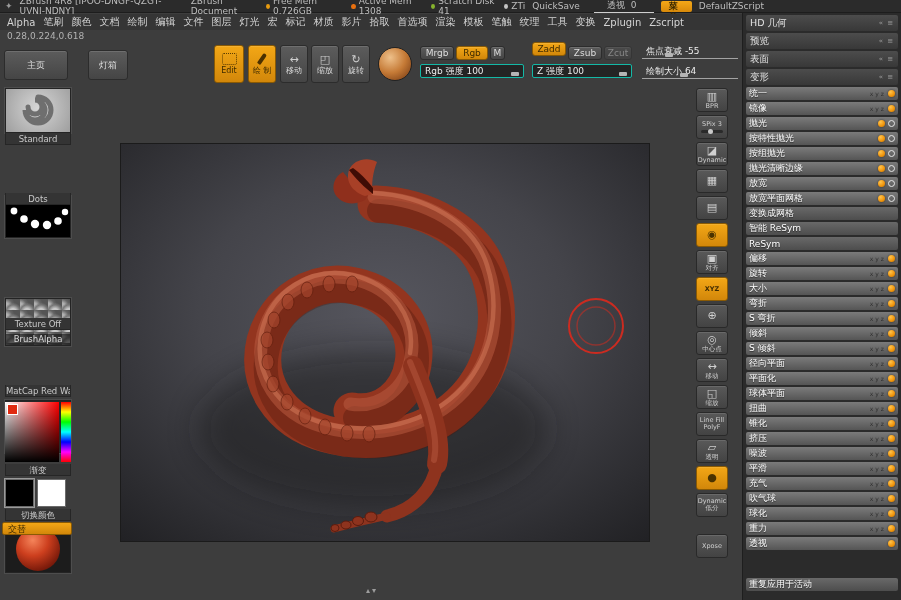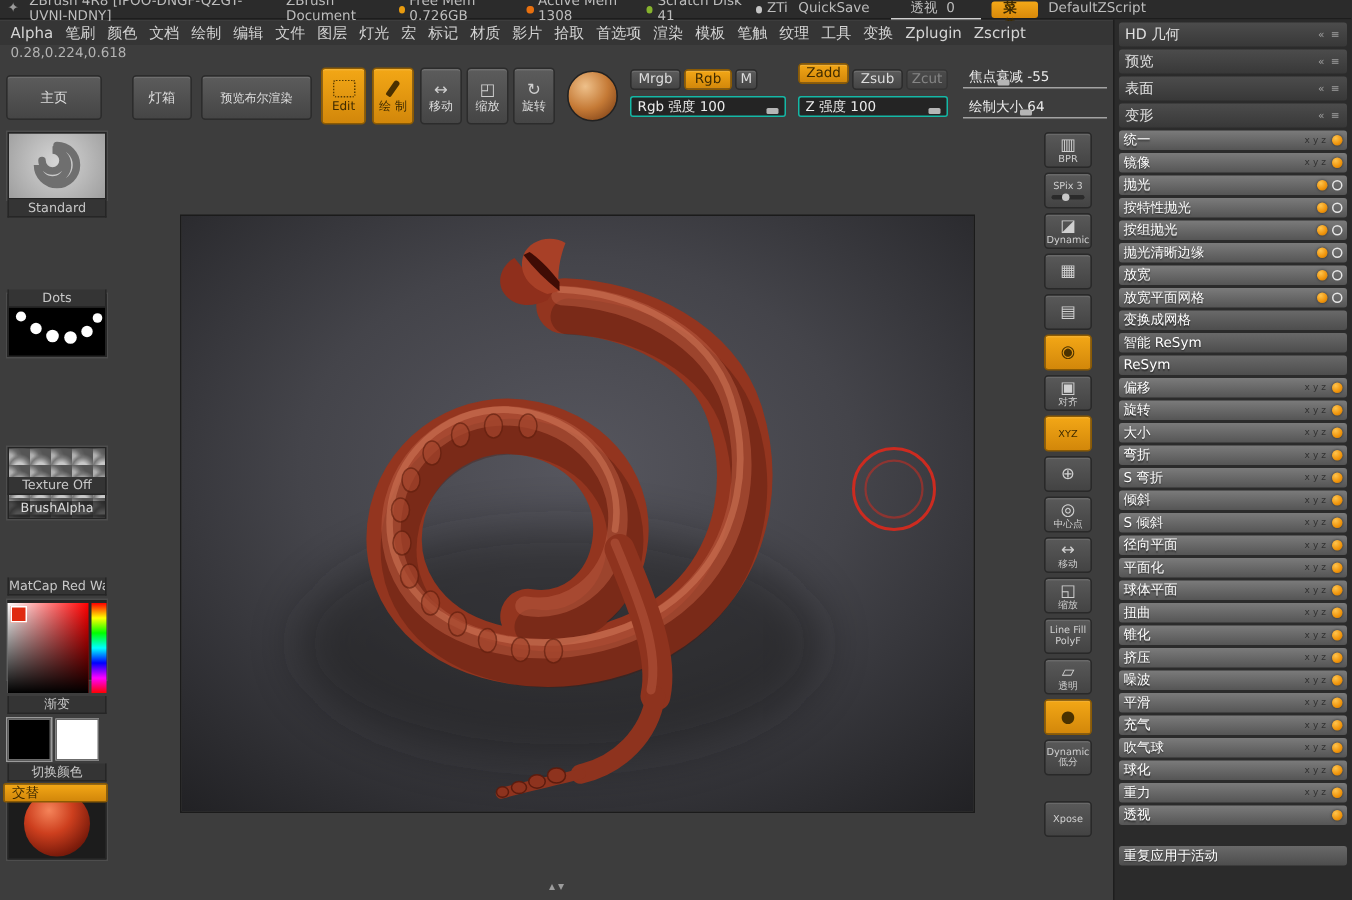--- a/index.html
+++ b/index.html
@@ -70,21 +70,21 @@
   
   .rshelf{position:absolute;left:690px;top:88px;width:44px;display:flex;flex-direction:column;align-items:center;gap:3px;}
   .rs-btn{width:32px;min-height:24px;background:linear-gradient(#595959,#434343);border:1px solid #292929;border-radius:3px;
           display:flex;flex-direction:column;align-items:center;justify-content:center;box-sizing:border-box;padding:1px 0;
           box-shadow:inset 0 1px 0 rgba(255,255,255,.10);}
   .rs-btn.active{background:linear-gradient(#f3a716,#d2870a);border-color:#8a5a04;}
   .rs-btn.gap{margin-top:14px;}
   .rs-glyph{font-size:11px;line-height:12px;color:#d0d0d0;}
   .rs-btn.active .rs-glyph{color:#4a3200;}
   .rs-label{font-size:6.5px;line-height:7px;color:#cfcfcf;white-space:nowrap;}
-  .rs-btn.active .rs-label{color:#402c00;font-weight:normal;}
+  .rs-btn.active .rs-label{color:#402c00;font-weight:bold;}
   .rs-track{width:22px;height:3px;background:#2a2a2a;border-radius:2px;position:relative;margin-top:2px;}
   .rs-handle{position:absolute;left:30%;top:-1px;width:5px;height:5px;border-radius:50%;background:#c9c9c9;}
   
   .rtray{position:absolute;left:742px;top:13px;width:159px;height:587px;background:#2b2b2b;border-left:1px solid #1e1e1e;
          padding:2px 3px;box-sizing:border-box;}
   .tray-header{height:16px;margin-bottom:2px;background:linear-gradient(#4c4c4c,#383838);border-radius:2px;
                display:flex;align-items:center;justify-content:space-between;padding:0 4px;font-size:9.5px;color:#e2e2e2;gap:24px;}
   .hicons{font-size:7px;color:#9f9f9f;letter-spacing:1px;}
   .trow{height:13px;margin-bottom:2px;border-radius:2px;display:flex;align-items:center;padding:0 3px;position:relative;
         font-size:9px;color:#fff;text-shadow:0 1px 1px rgba(0,0,0,.55);}
@@ -148,21 +148,20 @@
       <span class="menu-item">变换</span>
       <span class="menu-item">Zplugin</span>
       <span class="menu-item">Zscript</span>
     </div>
 
   <div class="coords">0.28,0.224,0.618</div>
 
   <div class="topshelf">
     <div class="shelf-btn" style="left:4px;top:8px;width:64px;height:30px">主页</div>
     <div class="shelf-btn" style="left:88px;top:8px;width:40px;height:30px">灯箱</div>
-    <div class="shelf-btn" style="left:134px;top:8px;width:74px;height:30px;font-size:8px">预览布尔渲染</div>
 
     <div class="shelf-btn orange tall" style="left:214px;top:3px;width:30px">
       <span class="edit-glyph"></span>
       <span class="sb-label">Edit</span>
     </div>
     <div class="shelf-btn orange tall" style="left:248px;top:3px;width:28px">
       <span class="brush-glyph"></span>
       <span class="sb-label">绘 制</span>
     </div>
     <div class="shelf-btn tall" style="left:280px;top:3px;width:28px">
@@ -644,19 +643,19 @@
             <span class="axis">z</span>
             <span class="tdot"></span>
           </span>
         </div>
         <div class="trow tslider">
           <span class="tlabel">透视</span>
           <span class="tright">
             <span class="tdot"></span>
           </span>
         </div>
-        <div class="trow tbutton" style="margin-top: 14px; font-family: Liberation Mono, monospace;">
+        <div class="trow tbutton" style="margin-top: 28px; font-family: Liberation Mono, monospace;">
           <span class="tlabel">重复应用于活动</span>
         </div>
       </div>
   </div>
 
 </div>
 
 </body></html>

